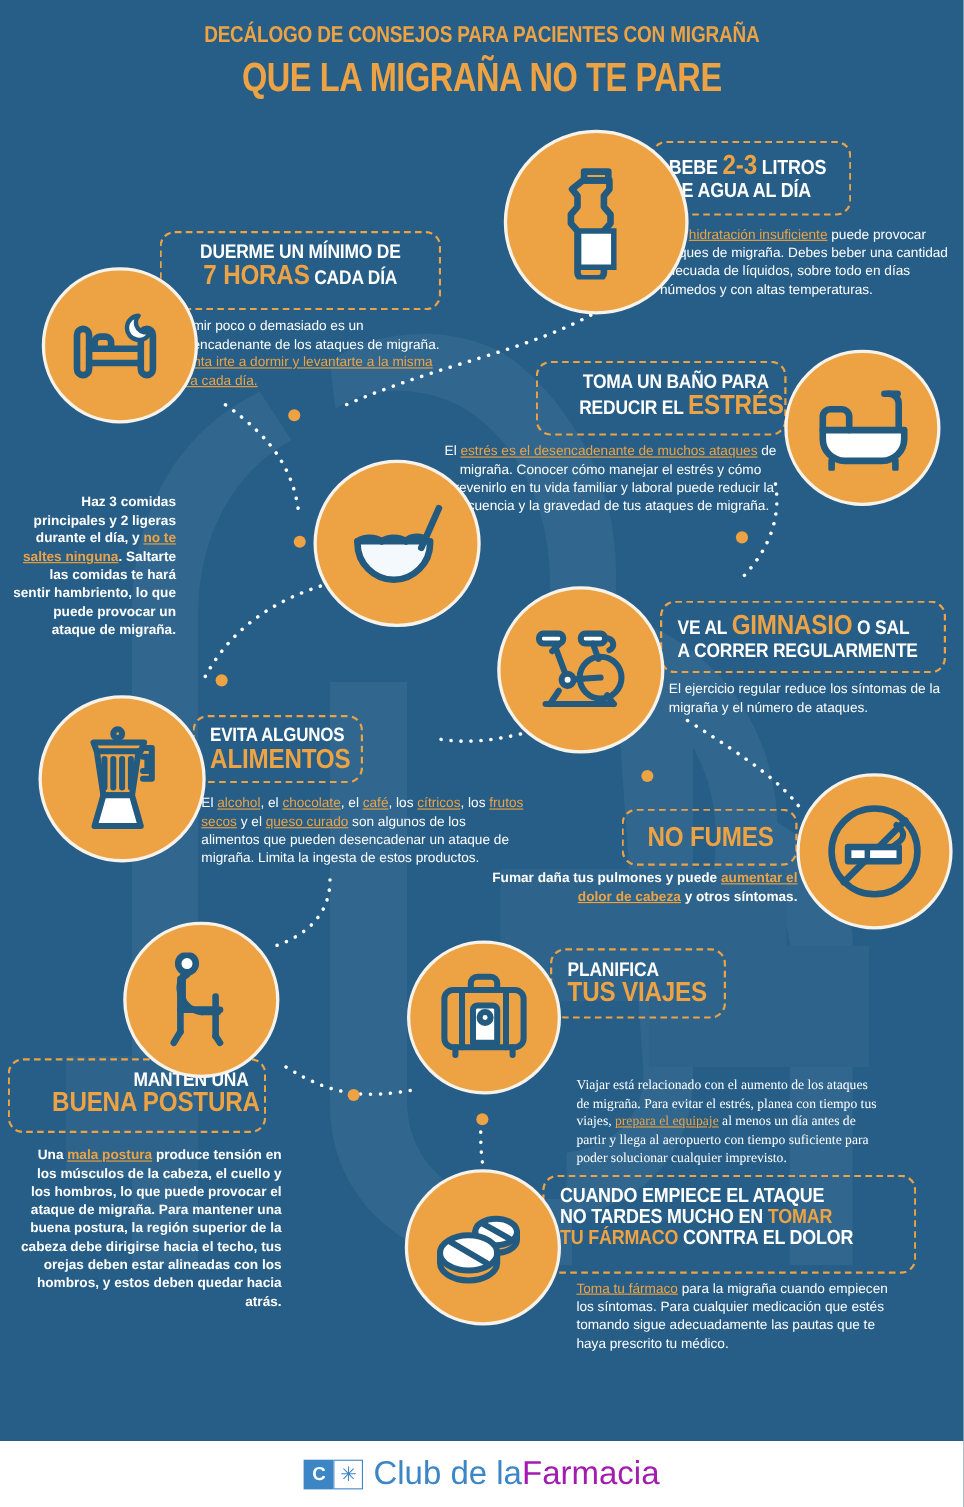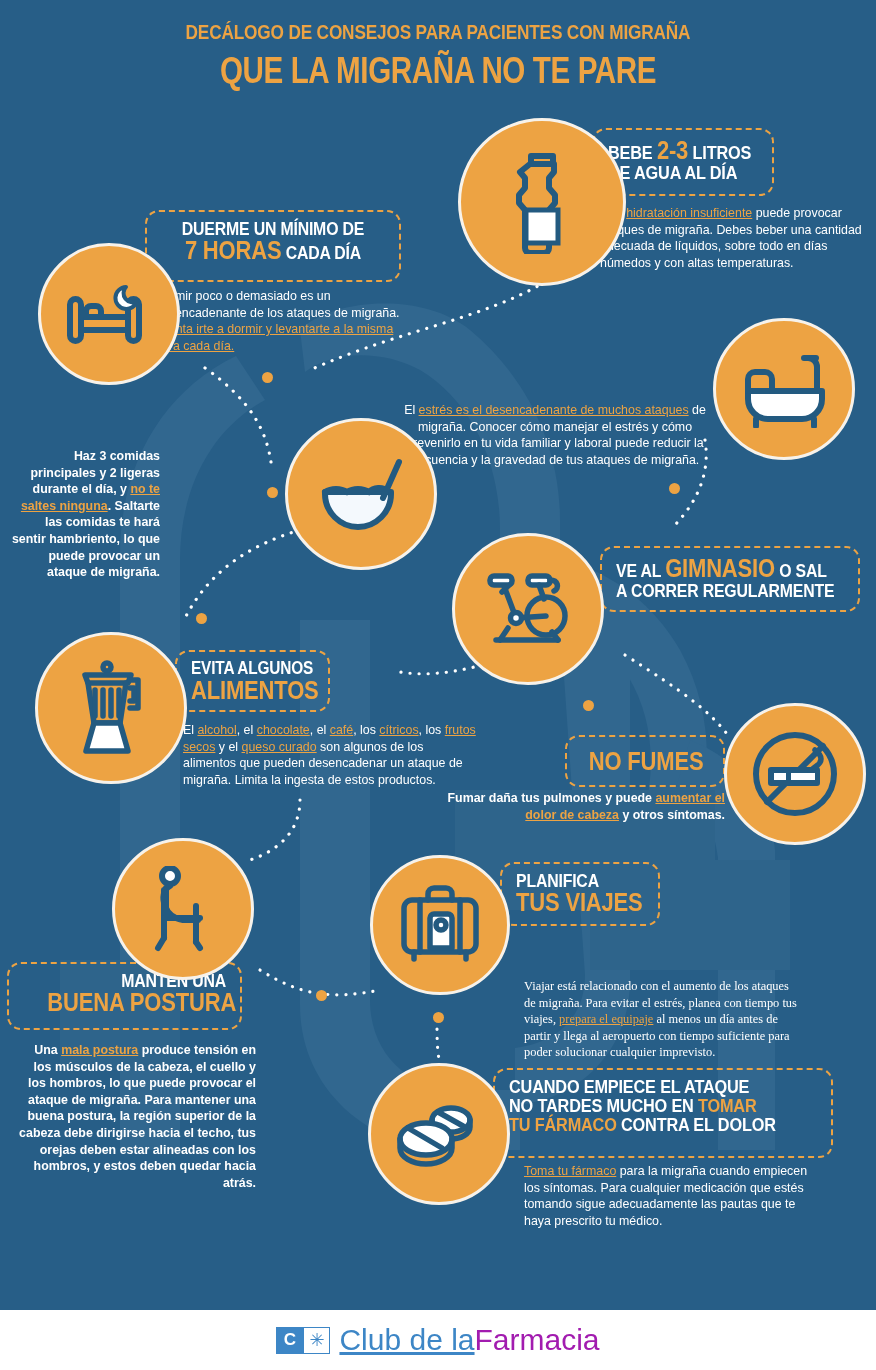--- a/index.html
+++ b/index.html
@@ -87,21 +87,21 @@
   }
   .logo-mark { display: flex; margin-right: 9px; }
   .logo-c {
     width: 27px; height: 27px; background: #3d86c6; color: #ffffff;
     font-size: 17px; font-weight: bold; display:flex; align-items:center; justify-content:center;
   }
   .logo-x {
     width: 27px; height: 27px; background: #ffffff; color: #3d86c6; border: 1px solid #3d86c6;
     font-size: 18px; display:flex; align-items:center; justify-content:center;
   }
-  .logo-t1 { font-size: 30px; color: #3d86c6; text-decoration: underline; }
+  .logo-t1 { font-size: 30px; color: #3d86c6; }
   .logo-t2 { font-size: 30px; color: #a21caf; }
 </style>
 </head>
 <body>
 
 <div id="stage">
 
   <div class="wm-layer">
     <svg width="876" height="1310" viewBox="0 0 876 1310">
       <g fill="#31678f" opacity="1">
@@ -202,20 +202,26 @@
           <path d="M70 8 a9 9 0 0 1 9 9 v24"></path>
           <path d="M66 8 h12"></path>
           <path d="M10 41 h74 v8 c0 11 -9 20 -20 20 h-34 c-11 0 -20 -9 -20 -20 z" fill="#ffffff"></path>
           <path d="M10 41 v-12 a7 7 0 0 1 7 -7 h10 a7 7 0 0 1 7 7 v12"></path>
           <path d="M18 69 v7"></path>
           <path d="M76 69 v7"></path>
         </g>
       </svg>
     </span>
   </div>
+  <div class="callout" style="left:487px; top:328px; width:228px; height:68px;">
+    <div class="ttl r" style="font-size:18px; width:100%;">
+      <span>TOMA UN BAÑO PARA</span><br>
+      <span>REDUCIR EL </span><span class="o big">ESTRÉS</span>
+    </div>
+  </div>
   <div class="body c" style="left:395px; top:402px; width:320px;">
     <span>El </span><span class="u">estrés es el desencadenante de muchos ataques</span><span> de migraña. Conocer cómo manejar el estrés y cómo prevenirlo en tu vida familiar y laboral puede reducir la frecuencia y la gravedad de tus ataques de migraña.</span>
   </div>
 
   <div class="circle" style="left:285px; top:418px; width:152px; height:152px;">
     <span>
       <svg width="92" height="80" viewBox="0 0 92 80">
         <g fill="none" stroke="#235a80" stroke-width="6" stroke-linejoin="round" stroke-linecap="round">
           <path d="M10 38 h66 v2 c0 18 -15 33 -33 33 c-18 0 -33 -15 -33 -33 z" fill="#f4f9fd"></path>
           <path d="M10 38 a16 11 0 0 1 22 0"></path>
@@ -249,20 +255,23 @@
         </g>
       </svg>
     </span>
   </div>
   <div class="callout" style="left:600px; top:546px; width:260px; height:66px;">
     <div class="ttl" style="font-size:18px;">
       <span>VE AL </span><span class="o big">GIMNASIO</span><span> O SAL</span><br>
       <span>A CORRER REGULARMENTE</span>
     </div>
   </div>
+  <div class="body" style="left:608px; top:618px; width:258px;">
+    <span>El ejercicio regular reduce los síntomas de la migraña y el número de ataques.</span>
+  </div>
 
   <div class="circle" style="left:35px; top:632px; width:152px; height:152px;">
     <span>
       <svg width="76" height="100" viewBox="0 0 76 100">
         <g fill="none" stroke="#235a80" stroke-width="5.5" stroke-linejoin="round" stroke-linecap="round">
           <circle cx="34" cy="9" r="4"></circle>
           <path d="M12 17 h46 l-3 8 h-40 z"></path>
           <path d="M15 25 l6 40 h26 l6 -40"></path>
           <path d="M22 32 v26 M30 32 v26 M38 32 v26 M46 32 v26"></path>
           <path d="M57 22 h8 v28 h-8"></path>

